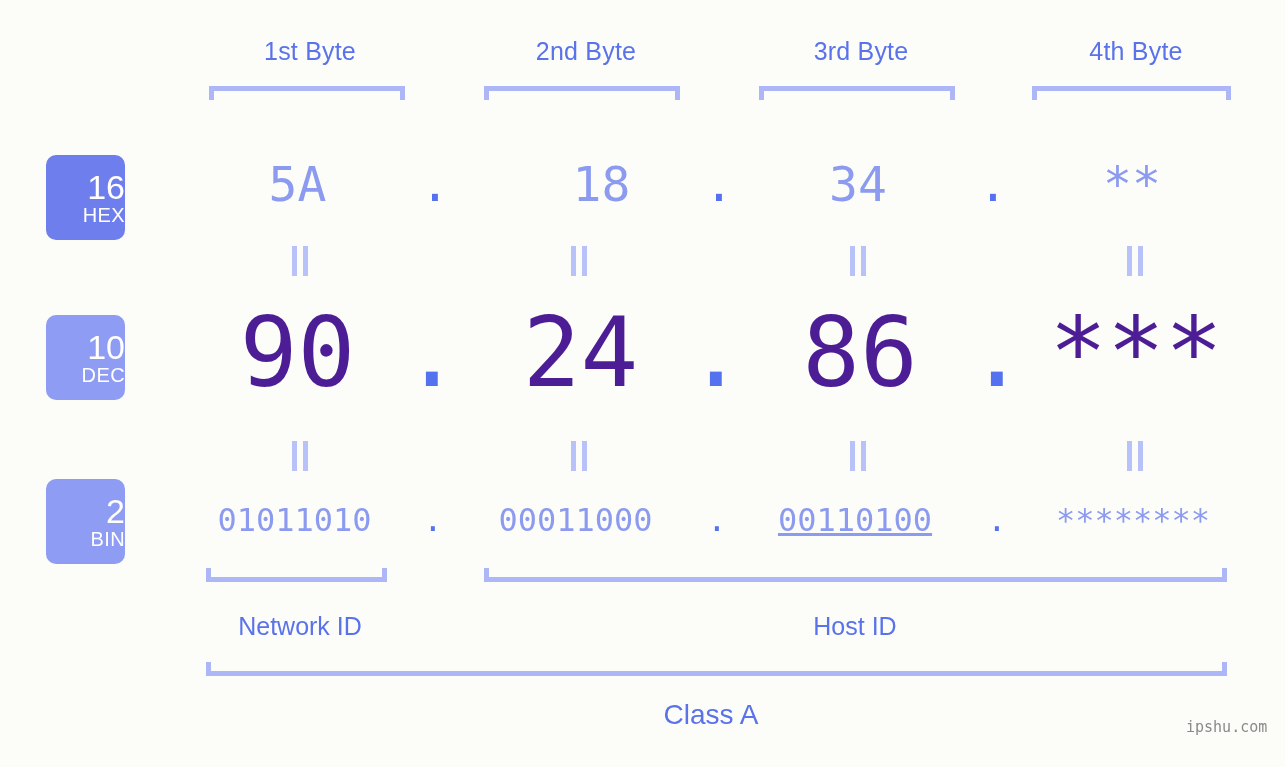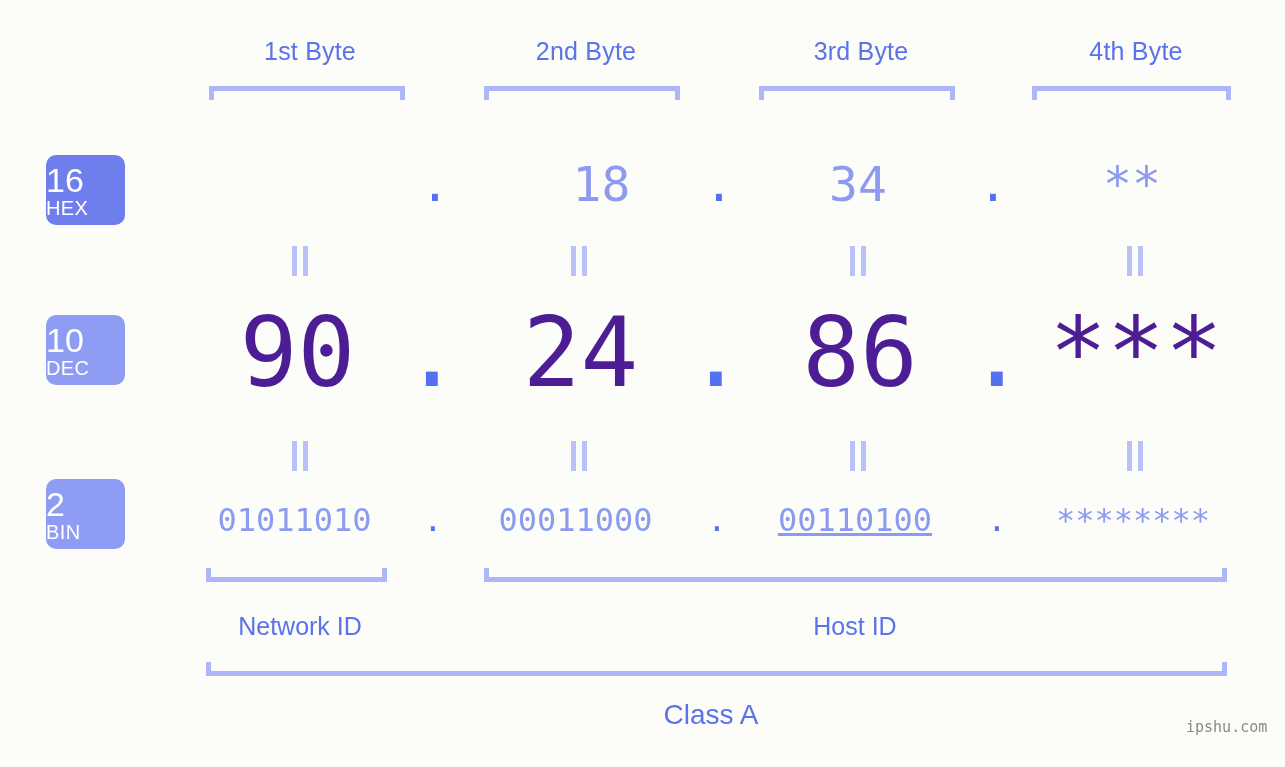--- a/index.html
+++ b/index.html
@@ -36,24 +36,24 @@
   .bracket-bottom{
     border-bottom:5px solid #adb7f7;
     border-left:5px solid #adb7f7;
     border-right:5px solid #adb7f7;
     height:14px;
     box-sizing:border-box;
   }
 
   
   .badge{
-    width:79px;height:70px;
+    width:79px;height:85px;
     border-radius:10px;
     display:flex;flex-direction:column;
-    align-items:flex-start;justify-content:center;
+    align-items:flex-end;justify-content:center;
     color:#ffffff;
     line-height:1;
     box-sizing:border-box;
   }
   .badge .num{
     font-size:34px;
     font-weight:400;
     letter-spacing:0px;
     margin-bottom:1px;
   }
@@ -160,20 +160,21 @@
   <div class="abs bracket-top" style="left:484px;top:86px;width:196px;"></div>
   <div class="abs bracket-top" style="left:759px;top:86px;width:196px;"></div>
   <div class="abs bracket-top" style="left:1032px;top:86px;width:199px;"></div>
 
   <div class="abs badge badge-hex" style="left:46px;top:155px;">
     <span class="num">16</span>
     <span class="abbr">HEX</span>
   </div>
 
   <div class="abs row-hex" style="left:0;top:160px;width:1285px;height:60px;">
+    <div class="abs val" style="left:185px;top:0;width:225px;">5A</div>
     <div class="abs dot" style="left:410px;top:0;width:50px;">.</div>
     <div class="abs val" style="left:484px;top:0;width:235px;">18</div>
     <div class="abs dot" style="left:694px;top:0;width:50px;">.</div>
     <div class="abs val" style="left:740px;top:0;width:236px;">34</div>
     <div class="abs dot" style="left:968px;top:0;width:50px;">.</div>
     <div class="abs val" style="left:1014px;top:0;width:236px;">**</div>
   </div>
 
   <div class="abs eq" style="left:292px;top:246px;">
       <i></i>

